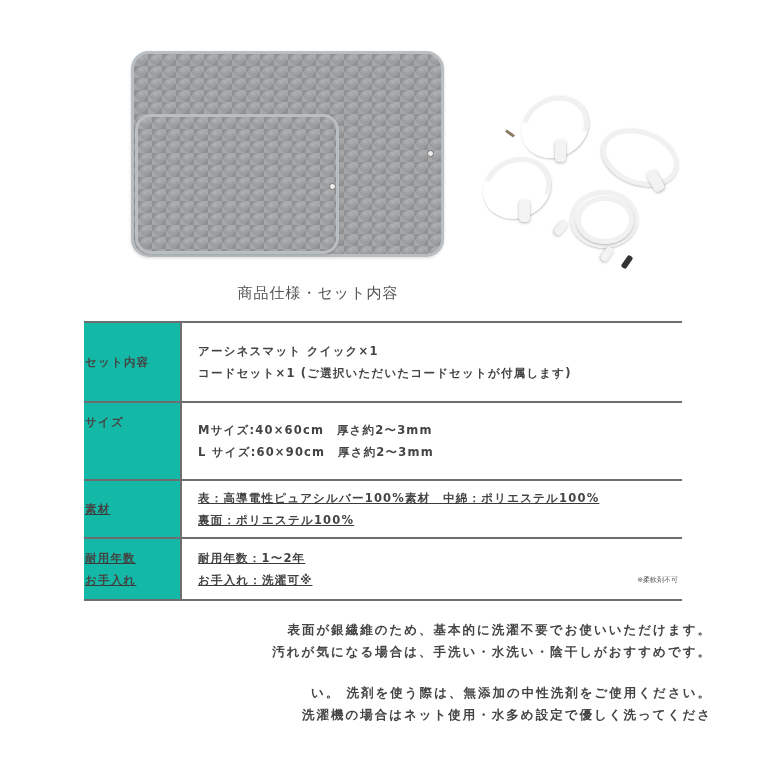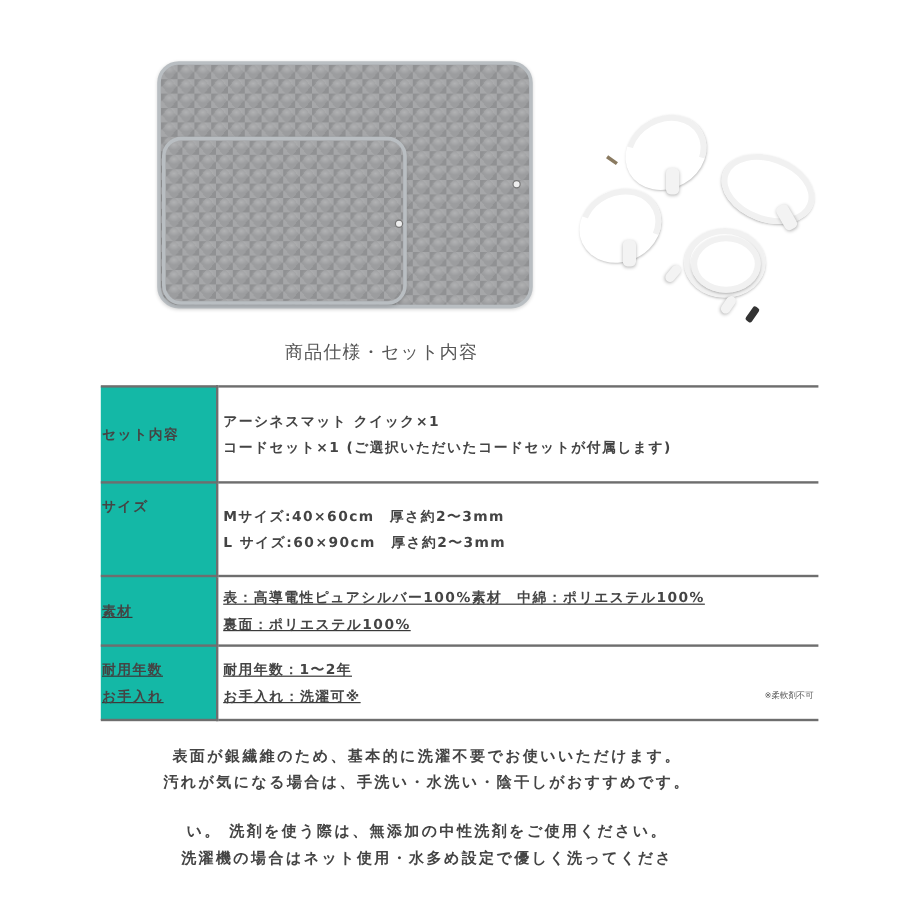--- a/index.html
+++ b/index.html
@@ -28,24 +28,24 @@
           transform:rotate(-55deg); border-radius:2px; }
 
   .title { position:absolute; left:0; width:636px; top:284px; text-align:center;
            font-family:Liberation Mono, monospace; font-size:15px; color:#555; letter-spacing:1px; }
 
   table.spec { position:absolute; left:84px; top:321px; width:598px;
                border-collapse:collapse; font-size:11.5px; letter-spacing:1.2px; }
   table.spec td { border-top:2px solid #6e6e6e; border-bottom:2px solid #6e6e6e; }
   table.spec td.h { background:#14b8a6; width:94px; text-align:left; font-weight:bold;
                     color:#444; border-right:2px solid #6e6e6e; line-height:22px; }
-  table.spec td.v { padding-left:4px; font-weight:bold; color:#444; line-height:22px; position:relative; }
+  table.spec td.v { padding-left:16px; font-weight:bold; color:#444; line-height:22px; position:relative; }
   .note { position:absolute; right:4px; bottom:8px; font-size:7px; letter-spacing:0; color:#555; font-weight:normal; }
 
-  .para { position:absolute; left:0; width:712px; text-align:center; font-size:12.5px;
+  .para { position:absolute; left:0; width:712px; text-align:right; font-size:12.5px;
           font-weight:bold; color:#444; letter-spacing:2px; line-height:22px; }
 </style>
 </head>
 <body>
 
 <div>
   <div class="mat" style="left:131px;top:51px;width:307px;height:200px;"></div>
   <div class="mat" style="left:135px;top:114px;width:198px;height:134px;border-radius:16px;"></div>
   <div class="snap" style="left:427px;top:150px;"></div>
   <div class="snap" style="left:329px;top:183px;"></div>

